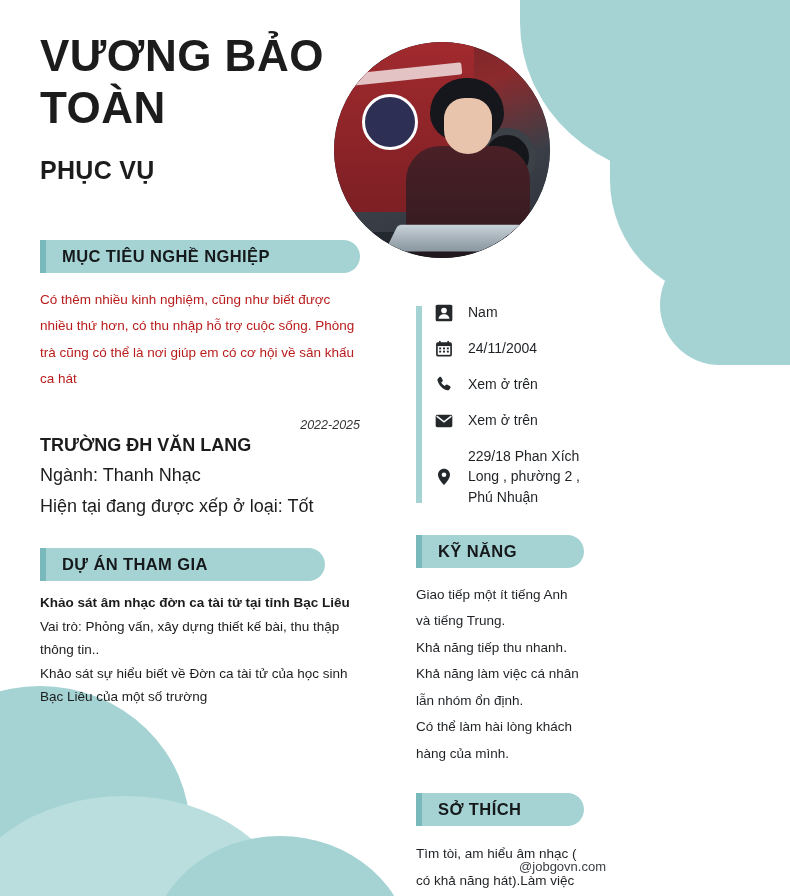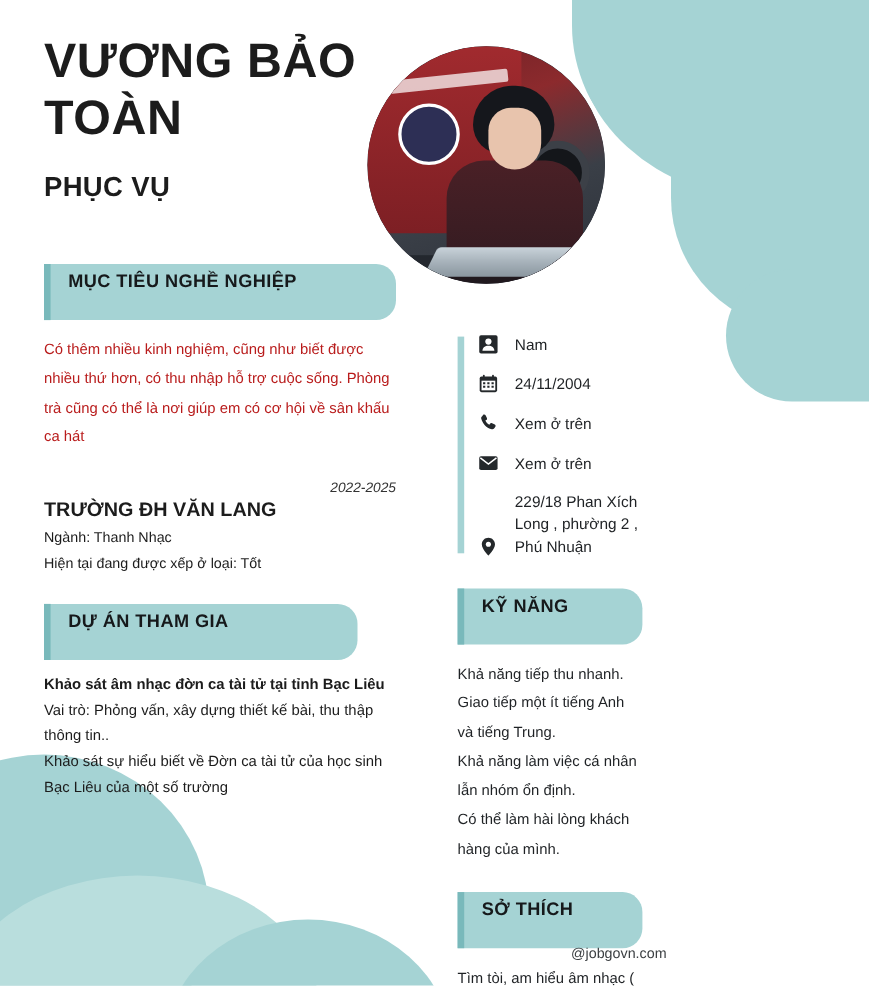--- a/index.html
+++ b/index.html
@@ -146,21 +146,21 @@
   .columns { display: flex; padding: 0 40px; gap: 0; }
   .col-left { width: 360px; padding-right: 18px; }
   .col-right { width: 352px; padding-left: 38px; }
 
   
   .sec-title {
     position: relative;
     display: block;
     background: #a5d3d4;
     border-radius: 0 18px 18px 0;
-    padding: 7px 16px 25px 22px;
+    padding: 7px 16px 7px 22px;
     font-size: 16.5px;
     font-weight: 800;
     letter-spacing: 0.4px;
     color: #16191b;
     margin-bottom: 14px;
     text-transform: uppercase;
   }
   .sec-title::before {
     content: "";
     position: absolute;
@@ -175,40 +175,40 @@
   .block { margin-bottom: 26px; }
 
   .body-text {
     font-size: 13.5px;
     line-height: 1.95;
     color: #b91c1c;
   }
 
   .edu-date { font-size: 12.5px; font-style: italic; color: #333; margin-bottom: 3px; text-align: right; }
   .edu-school { font-size: 18px; font-weight: 700; margin-bottom: 4px; }
-  .edu-line { font-size: 13px; line-height: 1.72; }
+  .edu-line { font-size: 18px; line-height: 1.72; }
 
   .proj-title { font-size: 13.5px; font-weight: 700; margin-bottom: 5px; }
   .proj-line { font-size: 13.5px; line-height: 1.72; }
 
   
   .contact {
     position: relative;
     padding-left: 18px;
     margin-top: 62px;
     margin-bottom: 28px;
   }
   .contact::before {
     content: "";
     position: absolute;
     left: 0; top: 4px; bottom: 4px;
     width: 6px;
     background: #a5d3d4;
   }
-  .c-row { display: flex; align-items: flex-end; margin-bottom: 15px; }
+  .c-row { display: flex; align-items: center; margin-bottom: 15px; }
   .c-row:last-child { margin-bottom: 0; }
   .c-ico {
     width: 20px; height: 20px;
     flex: 0 0 20px;
     margin-right: 14px;
     margin-top: 1px;
     color: #24282b;
   }
   .c-ico svg { display: block; width: 100%; height: 100%; fill: #24282b; }
   .c-val { font-size: 14px; line-height: 1.45; color: #1f2225; }
@@ -344,22 +344,22 @@
                 <circle cx="12" cy="9.3" r="2.8" fill="#ffffff"></circle>
               </svg>
           </span>
           <span class="c-val">229/18 Phan Xích Long , phường 2 , Phú Nhuận</span>
         </div>
 
       </div>
 
       <div class="block">
         <div class="sec-title">KỸ NĂNG</div>
+        <div class="skill-line">Giao tiếp một ít tiếng Anh và tiếng Trung.</div>
         <div class="skill-line">Khả năng tiếp thu nhanh.</div>
-        <div class="skill-line">Giao tiếp một ít tiếng Anh và tiếng Trung.</div>
         <div class="skill-line">Khả năng làm việc cá nhân lẫn nhóm ổn định.</div>
         <div class="skill-line">Có thể làm hài lòng khách hàng của mình.</div>
       </div>
 
       <div class="block">
         <div class="sec-title">SỞ THÍCH</div>
         <div class="hobby-text">Tìm tòi, am hiểu âm nhạc ( có khả năng hát).Làm việc trong môi nhiều như phòng trà .Du lịch biển là một trong những điều yêu thích.</div>
       </div>
 
     </div>

